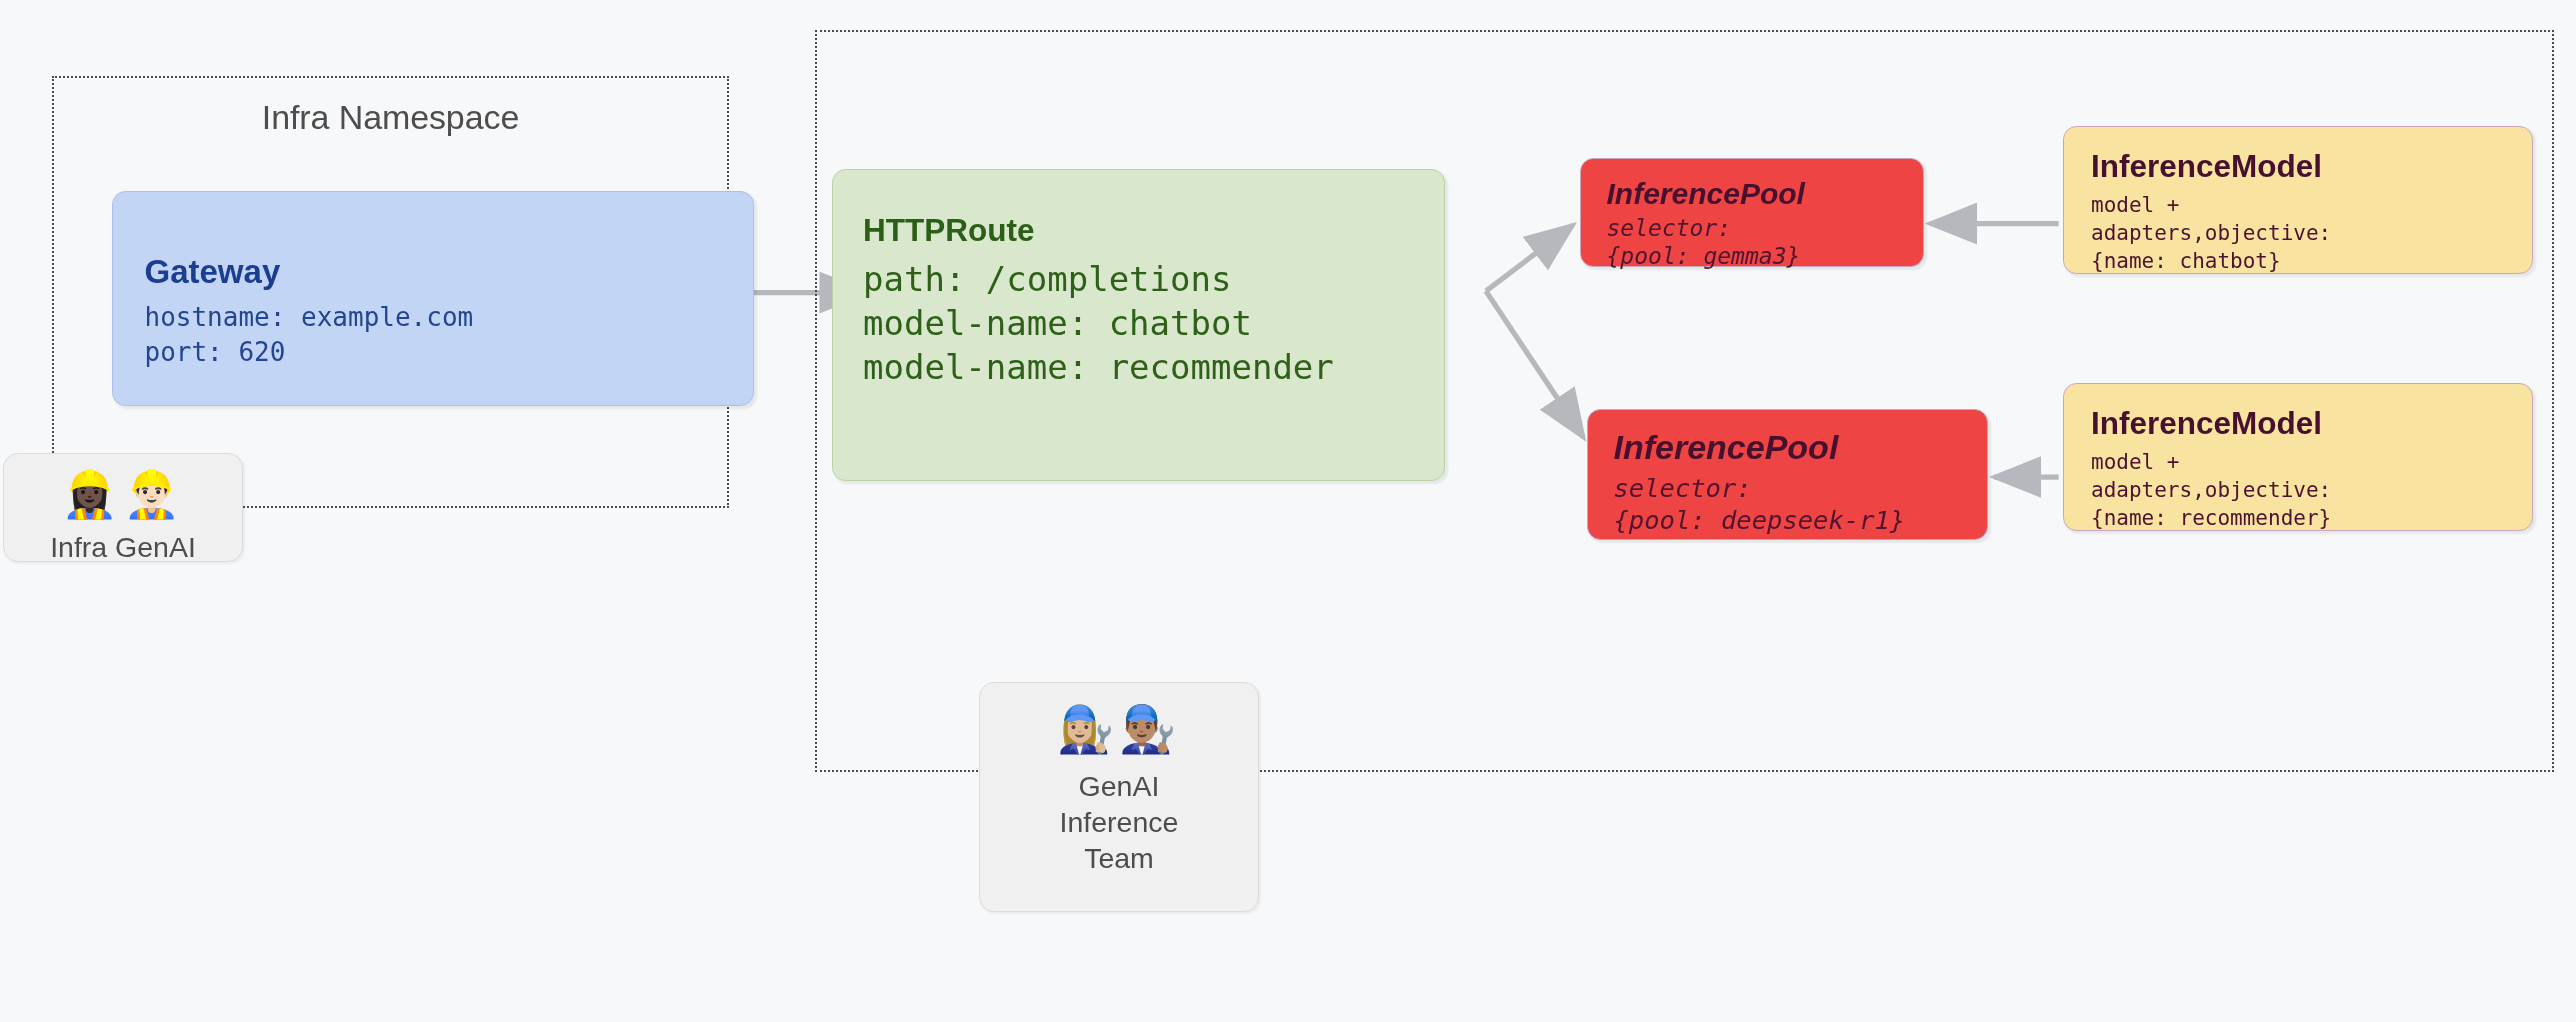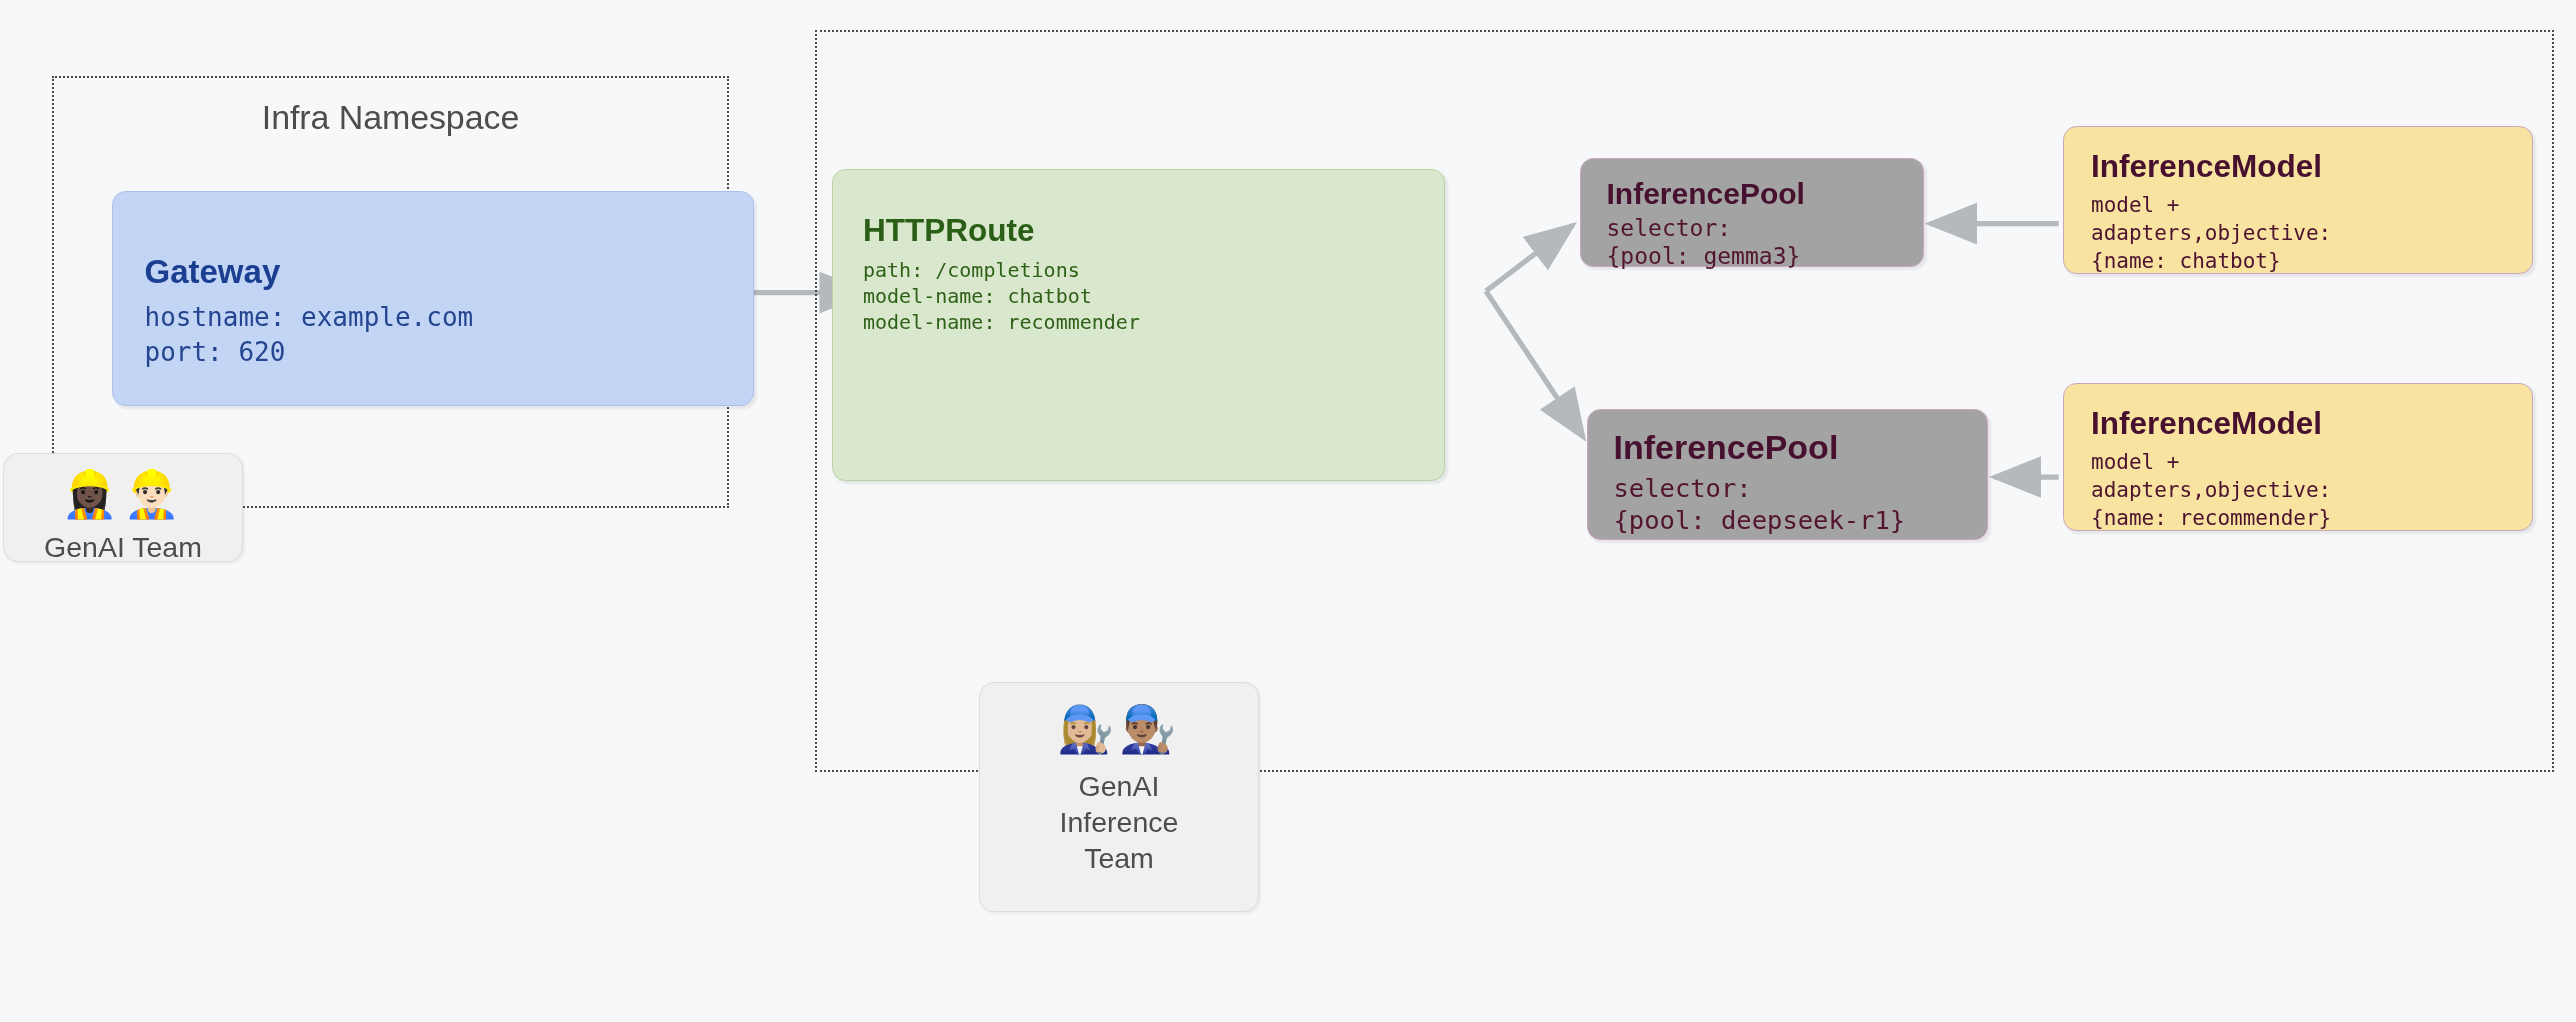--- a/index.html
+++ b/index.html
@@ -78,28 +78,29 @@
   
   #httproute {
     left: 832px; top: 169px; width: 613px; height: 312px;
     background: #d9e8cc;
     border: 1.5px solid #b9d2a5;
     padding: 0 30px;
     justify-content: flex-start;
     padding-top: 42px;
   }
   #httproute .card-title { color: #2b5e16; font-size: 31.5px; margin-bottom: 7.5px; }
-  #httproute .card-line  { color: #2f6019; font-size: 20px; line-height: 1.30; }
+  #httproute .card-line  { color: #2f6019; font-size: 34px; line-height: 1.30; }
 
   
   .pool {
-    background: #a3a3a3;
+    background: #ef4444;
     border: 1.5px solid #cba4bd;
     padding: 0 25.5px;
     justify-content: flex-start;
+    font-style: italic;
   }
   .pool .card-title { color: #46102e; white-space: nowrap; }
   .pool .card-line  { color: #52142f; font-family: "DejaVu Sans Mono", monospace; }
 
   #pool-gemma3 {
     left: 1580px; top: 158px; width: 344px; height: 109px;
     padding-top: 18px;
   }
   #pool-gemma3 .card-title { font-size: 30px; margin-bottom: 3px; }
   #pool-gemma3 .card-line  { font-size: 23px; line-height: 1.22; }
@@ -234,21 +235,21 @@
 
   <div class="card model" id="model-recommender">
     <div class="card-title">InferenceModel</div>
     <div class="card-line">model +</div>
     <div class="card-line">adapters,objective:</div>
     <div class="card-line">{name: recommender}</div>
   </div>
 
   <div class="team-badge" id="infra-team">
     <div class="team-emoji">👷🏿‍♀️👷🏻‍♂️</div>
-    <div class="team-label">GenAI Team</div>
+    <div class="team-label">Infra GenAI</div>
   </div>
 
   <div class="team-badge" id="genai-team">
     <div class="team-emoji">👩🏼‍🔧👨🏽‍🔧</div>
     <div class="team-label">GenAI
 Inference
 Team</div>
   </div>
 
 </div>

